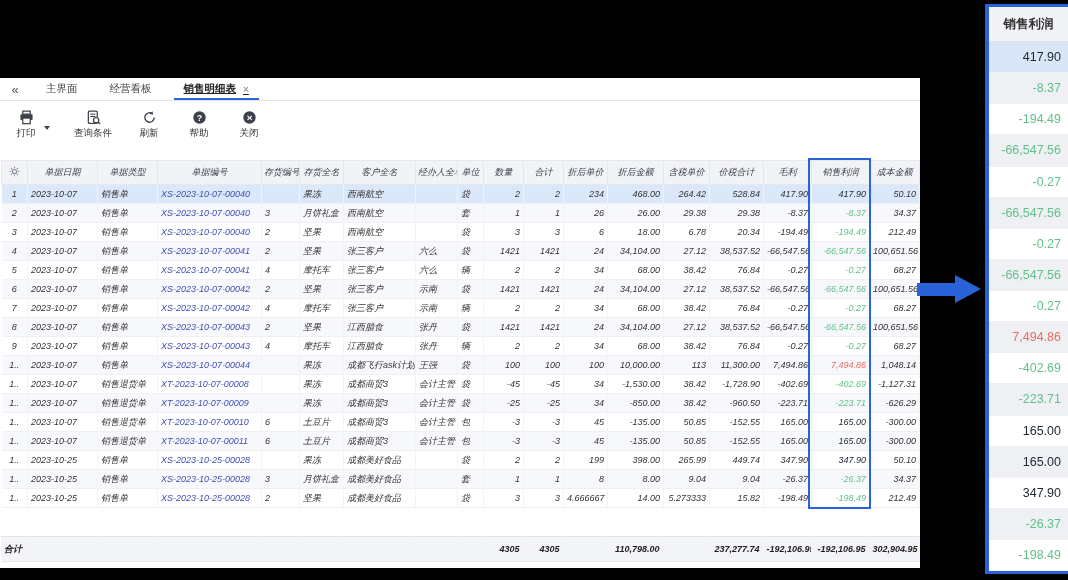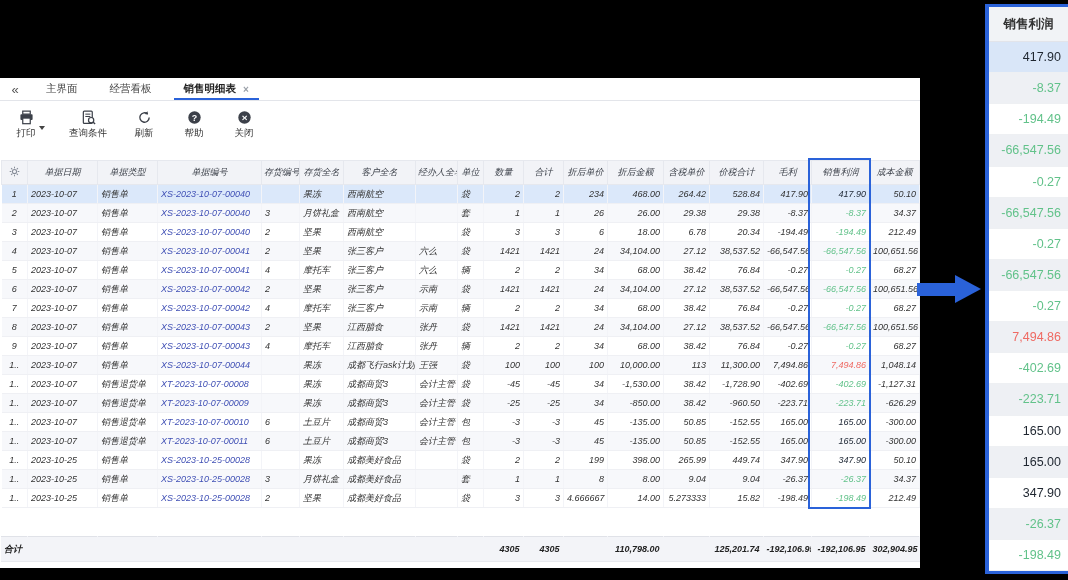--- a/index.html
+++ b/index.html
@@ -10,29 +10,29 @@
     overflow:hidden;
     font-family:"Liberation Sans","DejaVu Sans",sans-serif;
     color:#333;
   }
   .app { position:absolute; left:0; top:78px; width:920px; height:490px; background:#fff; }
 
   
   .tabbar { height:23px; display:flex; align-items:stretch; background:#fff; border-bottom:1px solid #e3e5ea; font-size:10.5px; }
   .collapse { width:30px; display:flex; align-items:center; justify-content:center; color:#555; font-size:13px; }
   .tab { padding:0 16px; display:flex; align-items:center; gap:7px; position:relative; color:#444; cursor:default; }
-  .tab.active { font-weight:bold; color:#222; }
+  .tab.active { font-weight:bold; color:#222;text-decoration:underline; }
   .tab.active::after { content:""; position:absolute; left:6px; right:6px; bottom:0; height:2px; background:var(--accent-blue,#3b52c4); }
   .tab .close { color:#9aa0a8; font-size:10px; }
 
   
   .toolbar { display:flex; gap:24px; padding:9px 0 3px 13px; align-items:flex-start; }
   .tool { display:flex; flex-direction:column; align-items:center; gap:2px; font-size:9.5px; color:#333; min-width:26px; }
   .tool svg { width:15px; height:15px; display:block; }
-  .printwrap { display:flex; align-items:center; }
+  .printwrap { display:flex; align-items:center; gap:5px; }
   .caret { width:0; height:0; border-left:3.5px solid transparent; border-right:3.5px solid transparent; border-top:4.5px solid #444; margin-top:6px; }
 
   .daterange { padding:7px 0 0 8px; font-size:9.5px; font-weight:bold; color:#2f2f2f;margin-top:32px; }
 
   
   .gridwrap { position:absolute; left:1px; top:82px; }
   table { border-collapse:collapse; table-layout:fixed; width:918px; font-size:9px;font-style:italic; }
   th { height:24px; background:#f2f3f7; font-weight:normal; color:#3a3f48; border:1px solid #e6e8ee; padding:0 2px; text-align:center; white-space:nowrap; overflow:hidden; }
   td { height:19px; border-bottom:1px solid #eff0f4; border-right:1px solid #f3f4f8; padding:0 3px; white-space:nowrap; overflow:hidden; color:#333; background:#fff; }
   #grid-body tr:nth-child(even) td { background:#f7f8fb; }
@@ -562,21 +562,21 @@
             <td class=""></td>
             <td class=""></td>
             <td class=""></td>
             <td class=""></td>
             <td class=""></td>
             <td class="r">4305</td>
             <td class="r">4305</td>
             <td class="r"></td>
             <td class="r">110,798.00</td>
             <td class="r"></td>
-            <td class="r">125,201.74</td>
+            <td class="r">237,277.74</td>
             <td class="r">-192,106.95</td>
             <td class="r">-192,106.95</td>
             <td class="r">302,904.95</td>
           </tr>
         </tbody>
     </table>
   </div>
 
   <div class="colbox"></div>
 </div>

